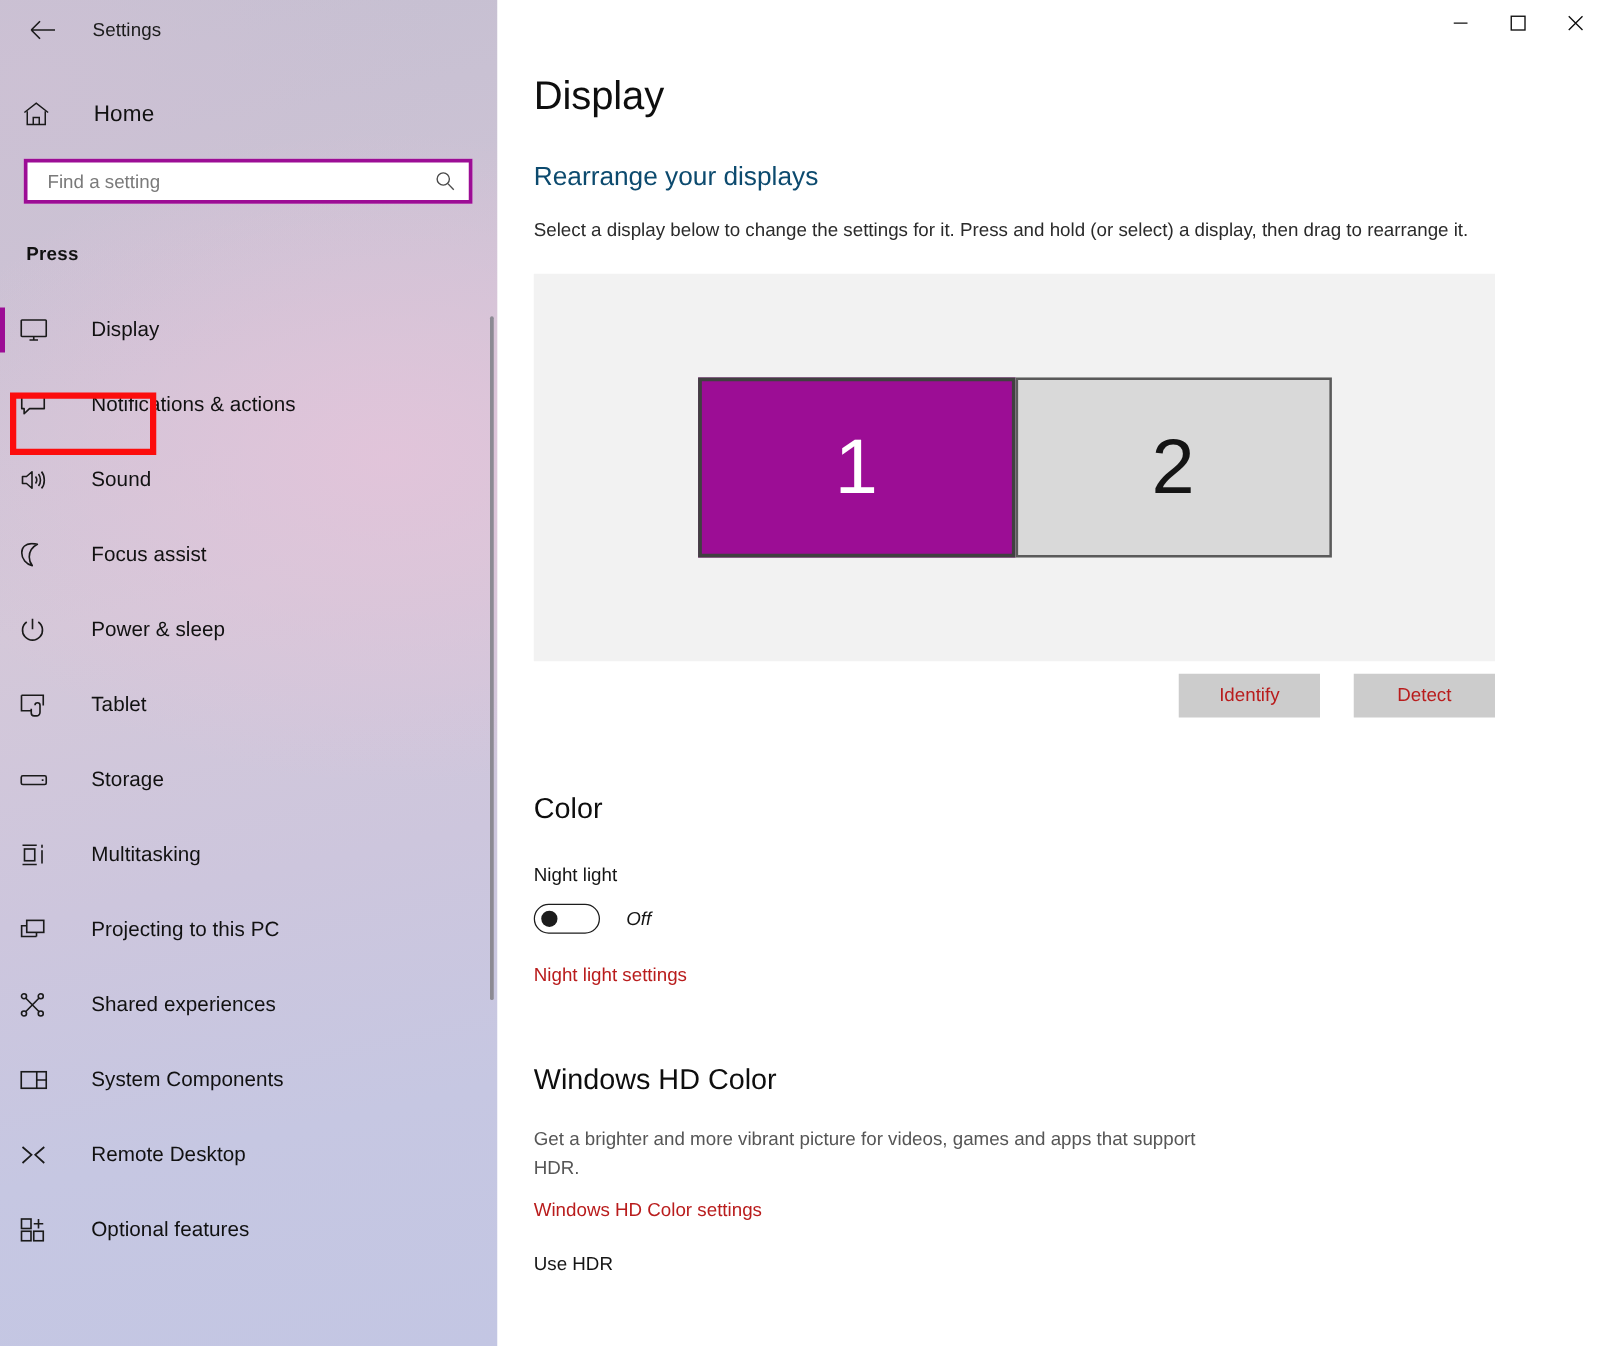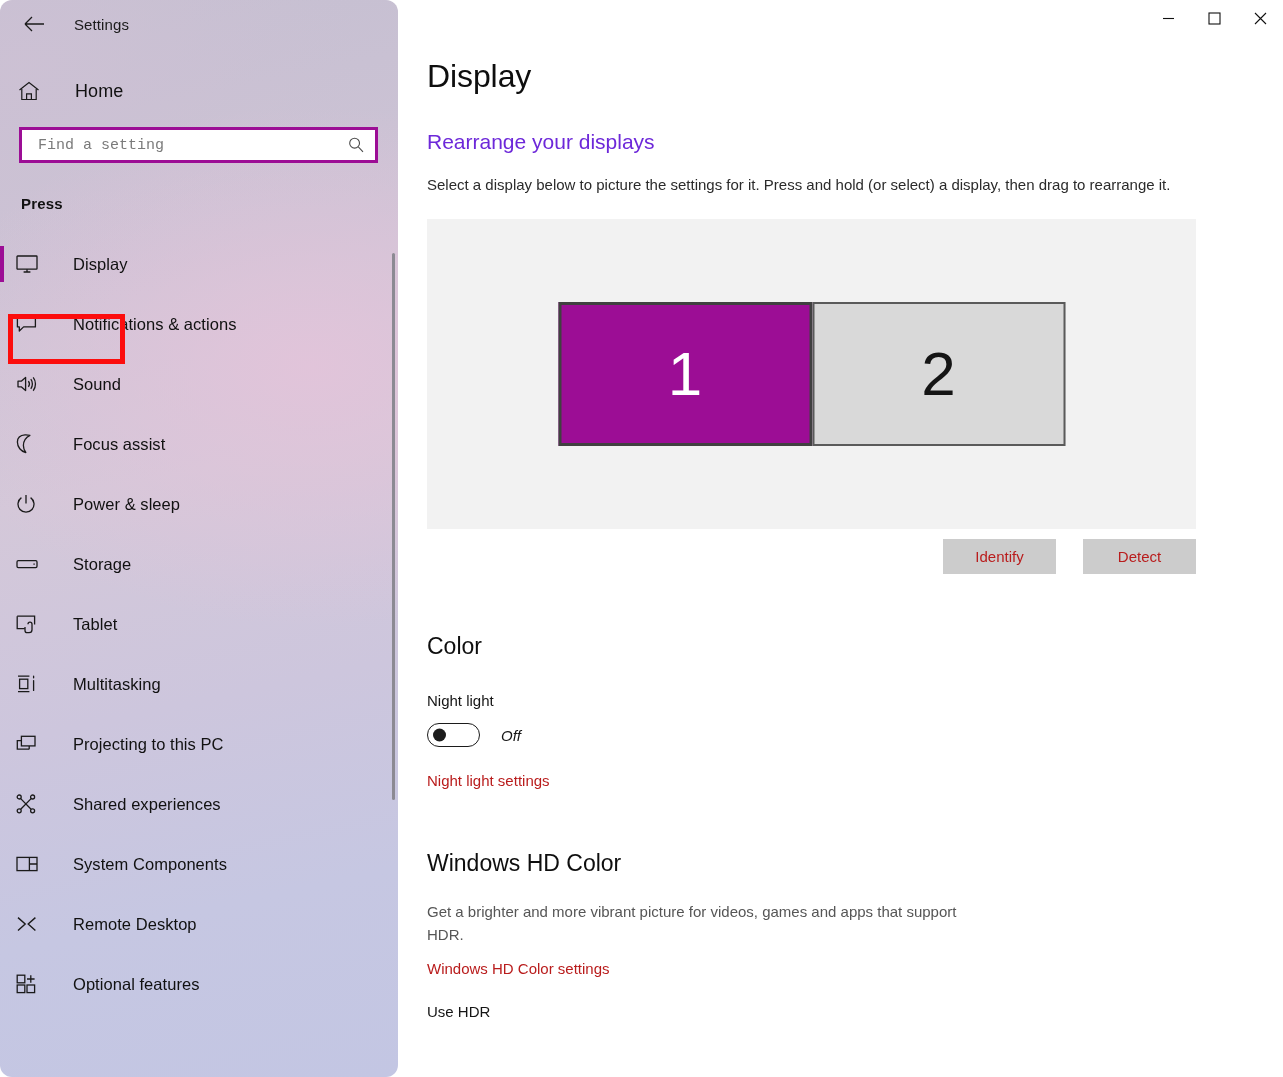--- a/index.html
+++ b/index.html
@@ -22,21 +22,20 @@
   .sidebar {
     position: relative;
     width: 398px;
     height: 1077px;
     flex: 0 0 398px;
     background:
       radial-gradient(ellipse 620px 420px at 78% 34%, rgba(226,196,218,0.95) 0%, rgba(226,196,218,0.0) 62%),
       radial-gradient(ellipse 520px 380px at 6% 6%, rgba(205,193,212,0.9) 0%, rgba(205,193,212,0) 65%),
       linear-gradient(168deg, #c5bfd1 0%, #cdc3d5 24%, #d4c8d9 44%, #cdc6dd 64%, #c6c7e2 82%, #c3c6e3 100%);
     overflow: hidden;
-    border-radius: 12px;
   }
 
   .titlebar-left {
     height: 48px;
     display: flex;
     align-items: center;
     padding-left: 14px;
   }
   .back-btn {
     width: 40px; height: 32px;
@@ -73,21 +72,21 @@
     border: 3px solid #9c0d95;
     background: #ffffff;
     display: flex;
     align-items: center;
     padding: 0 8px 0 14px;
   }
   .search-input {
     flex: 1;
     border: none;
     outline: none;
-    font-family: Liberation Mono, monospace;
+    font-family: Liberation Sans, sans-serif;
     font-size: 15px;
     color: #333;
     background: transparent;
     height: 28px;
   }
   .search-input::placeholder { color: #7a7a7a; opacity: 1; }
   .search-ico { width: 22px; display: flex; justify-content: center; color: #4a4a4a; }
 
   .group-title {
     font-size: 15px;
@@ -180,21 +179,21 @@
     font-size: 32px;
     font-weight: normal;
     color: #0e0e0e;
     margin: 0;
     letter-spacing: -0.1px;
   }
 
   .section-h {
     font-size: 21px;
     font-weight: normal;
-    color: #6d28d9;
+    color: #0c4a6e;
     margin: 35px 0 0 0;
     letter-spacing: 0;
   }
 
   .desc {
     font-size: 15px;
     color: #2b2b2b;
     line-height: 24px;
     margin: 19px 0 0 0;
     max-width: 772px;
@@ -418,38 +417,38 @@
             <path d="M5.4 3.6a8 8 0 1 0 9.2 0"></path>
             <path d="M10 1v8.4"></path>
           </svg>
         </div>
         <div class="nlbl">Power &amp; sleep</div>
       </div>
 
       <div class="navitem">
 
         <div class="nico">
-          <svg width="22" height="14" viewBox="0 0 22 14" fill="none" stroke="#1a1a1a" stroke-width="1.3">
-            <rect x="1" y="3.6" width="20" height="7" rx="1.3"></rect>
-            <path d="M17.4 7.1h1.4"></path>
-          </svg>
-        </div>
-        <div class="nlbl">Storage</div>
-      </div>
-
-      <div class="navitem">
-
-        <div class="nico">
           <svg width="22" height="19" viewBox="0 0 22 19" fill="none" stroke="#1a1a1a" stroke-width="1.3">
             <path d="M1.2 1.2h17.4v8.2"></path>
             <path d="M1.2 1.2v12.4h7.6"></path>
             <path d="M12 9.2c0-1.1.9-2 2-2s2 .9 2 2v5.6c0 1.6-1.3 2.9-2.9 2.9h-1.8c-1.3 0-2.3-1-2.3-2.3v-3.4"></path>
           </svg>
         </div>
         <div class="nlbl">Tablet</div>
+      </div>
+
+      <div class="navitem">
+
+        <div class="nico">
+          <svg width="22" height="14" viewBox="0 0 22 14" fill="none" stroke="#1a1a1a" stroke-width="1.3">
+            <rect x="1" y="3.6" width="20" height="7" rx="1.3"></rect>
+            <path d="M17.4 7.1h1.4"></path>
+          </svg>
+        </div>
+        <div class="nlbl">Storage</div>
       </div>
 
       <div class="navitem">
 
         <div class="nico">
           <svg width="22" height="18" viewBox="0 0 22 18" fill="none" stroke="#1a1a1a" stroke-width="1.3">
             <path d="M2 1.2h11.4M2 16.6h11.4"></path>
             <rect x="3.6" y="4.2" width="8.2" height="9.4"></rect>
             <path d="M17.6 1.2v1.6M17.6 5.6v9.8" stroke-linecap="round"></path>
           </svg>
@@ -544,21 +543,21 @@
           </svg>
       </div>
     </div>
 
     <div class="content">
 
       <h1 class="page-title">Display</h1>
 
       <h2 class="section-h">Rearrange your displays</h2>
 
-      <p class="desc">Select a display below to picture the settings for it. Press and hold (or select) a display, then drag to rearrange it.</p>
+      <p class="desc">Select a display below to change the settings for it. Press and hold (or select) a display, then drag to rearrange it.</p>
 
       <div class="display-canvas">
         <div class="monitors">
           <div class="mon mon1">
             <span>1</span>
           </div>
           <div class="mon mon2">
             <span>2</span>
           </div>
         </div>

